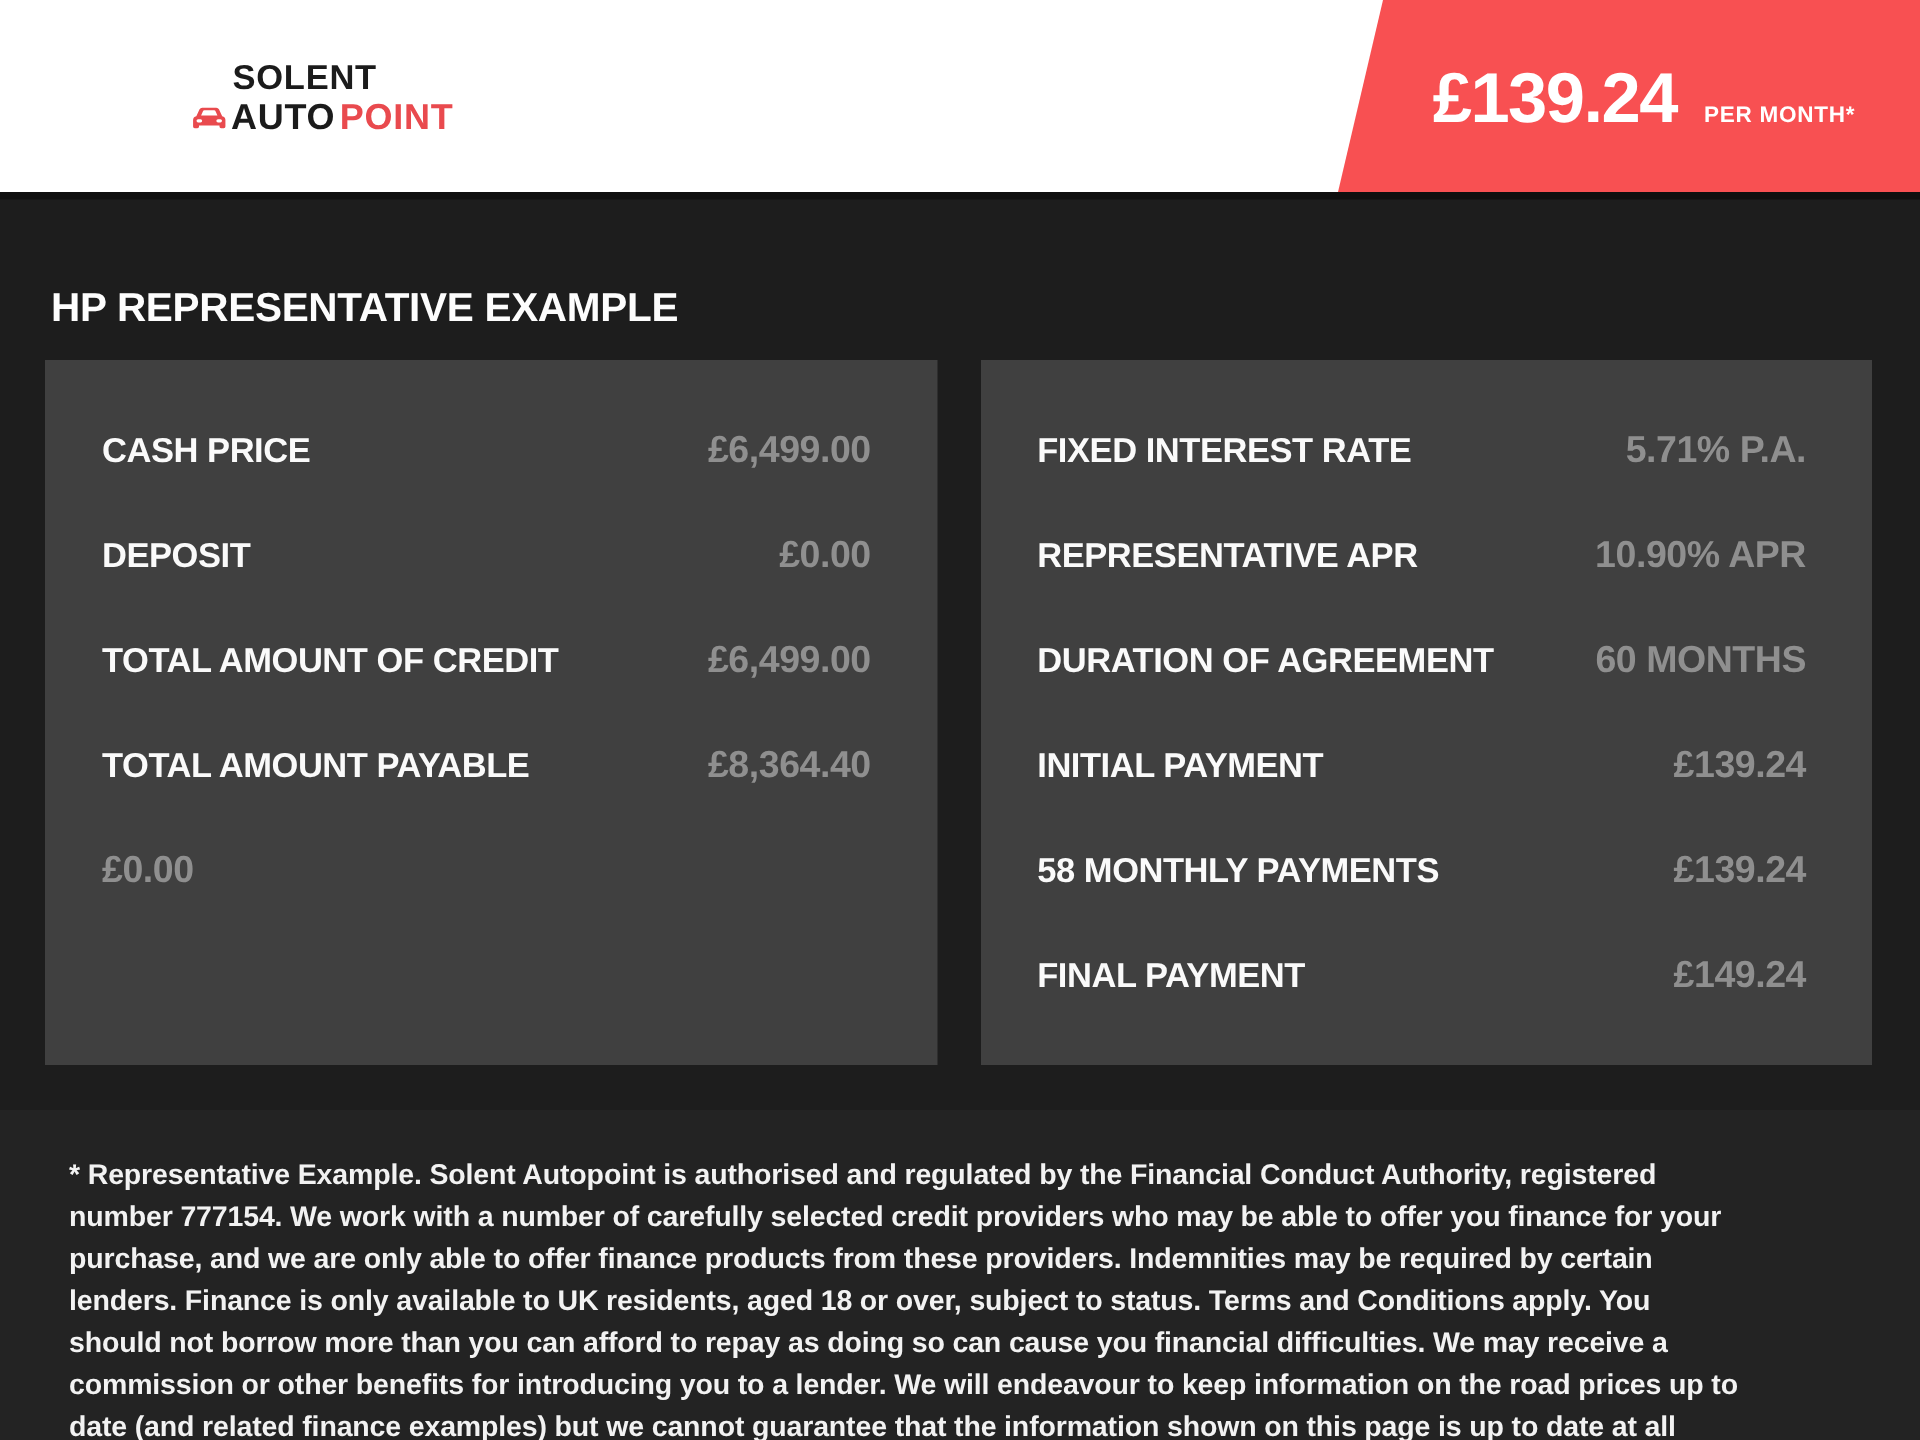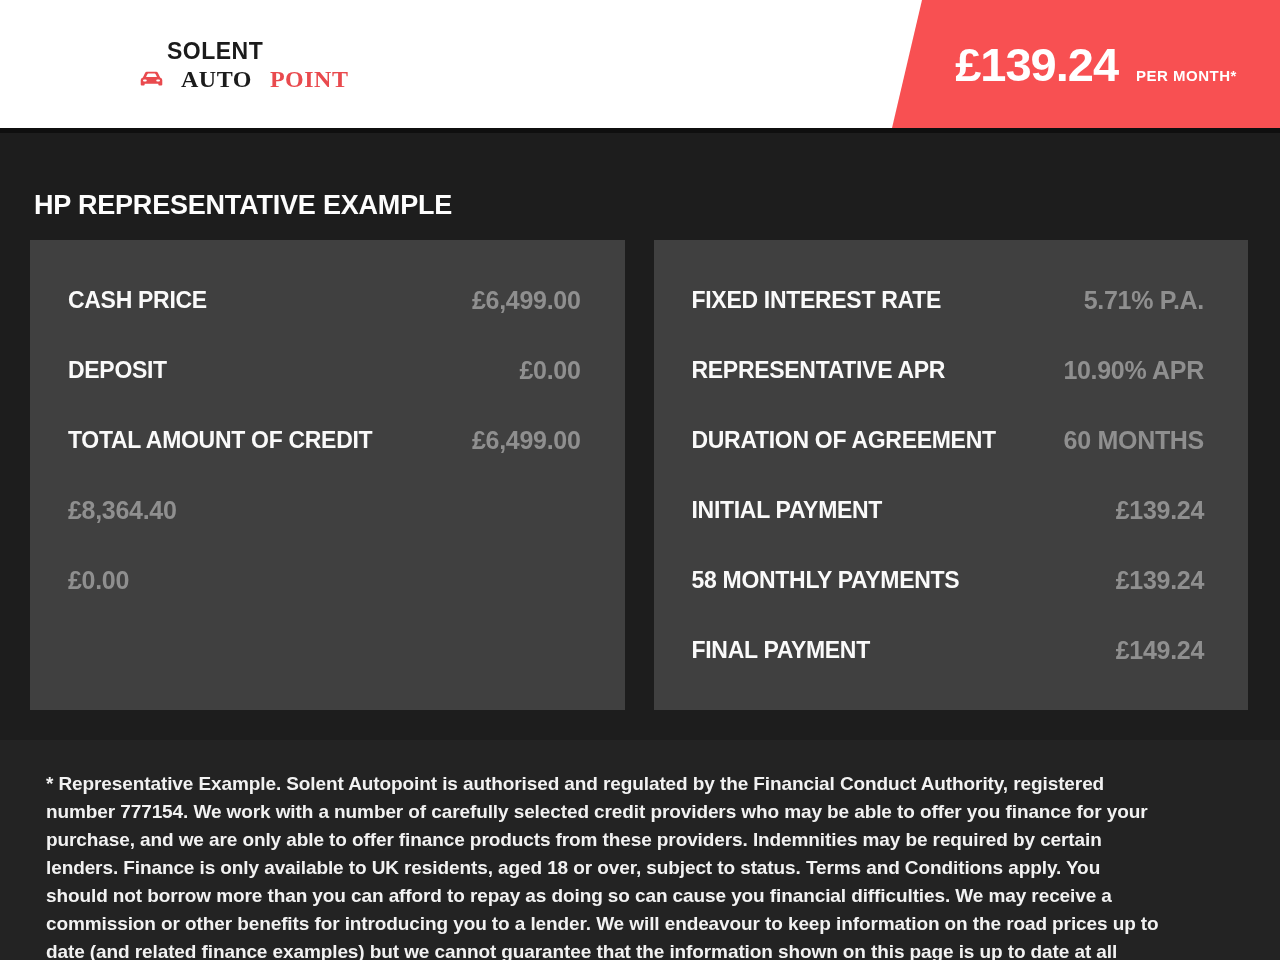--- a/index.html
+++ b/index.html
@@ -13,38 +13,37 @@
   
   .header {
     position:relative;
     height:128px;
     background:#ffffff;
   }
   .header-shadow { height:5px; background:#0f0f0f; }
 
   .logo {
     position:absolute;
-    left:140px;
+    left:128px;
     top:40px;
     line-height:1;
   }
   .logo-line1 {
     display:block;
     margin-left:27px;
     font-size:23px;
     font-weight:700;
     letter-spacing:0.5px;
     color:#1b1b1b;
   }
   .logo-line2 {
     display:flex;
     align-items:center;
     margin-top:4px;
-    gap:18px;
-    font-family:Liberation Serif, serif;
+    gap:3px;
   }
   .logo-line2 .word {
     font-size:24px;
     font-weight:700;
     letter-spacing:0.5px;
     color:#1b1b1b;
   }
   .logo-line2 .word.red { color:#e94a4e; }
 
   .price-banner {
@@ -173,20 +172,21 @@
     </div>
     <div class="frow">
       <span class="lbl">DEPOSIT</span>
       <span class="val">£0.00</span>
     </div>
     <div class="frow">
       <span class="lbl">TOTAL AMOUNT OF CREDIT</span>
       <span class="val">£6,499.00</span>
     </div>
     <div class="frow">
+      <span class="lbl">TOTAL AMOUNT PAYABLE</span>
       <span class="val">£8,364.40</span>
     </div>
     <div class="frow">
       <span class="val">£0.00</span>
     </div>
   </div>
 
   <div class="panel">
     <div class="frow">
       <span class="lbl">FIXED INTEREST RATE</span>

